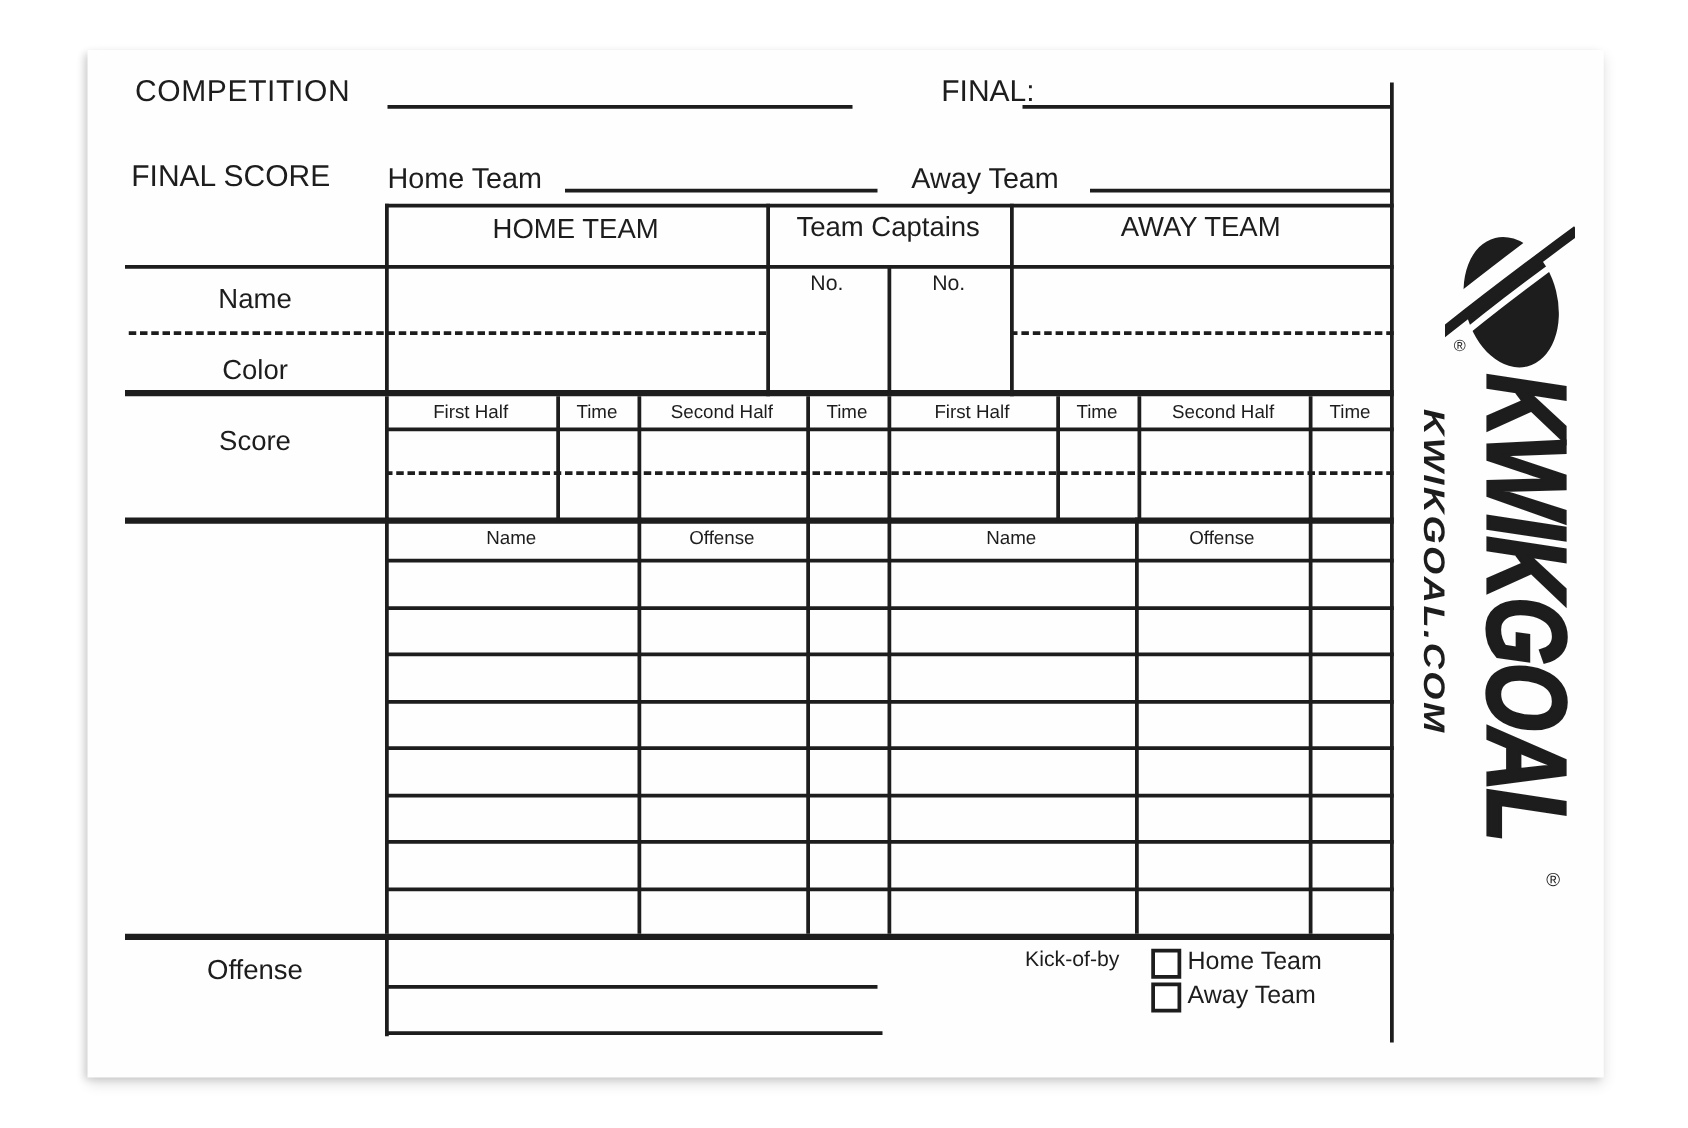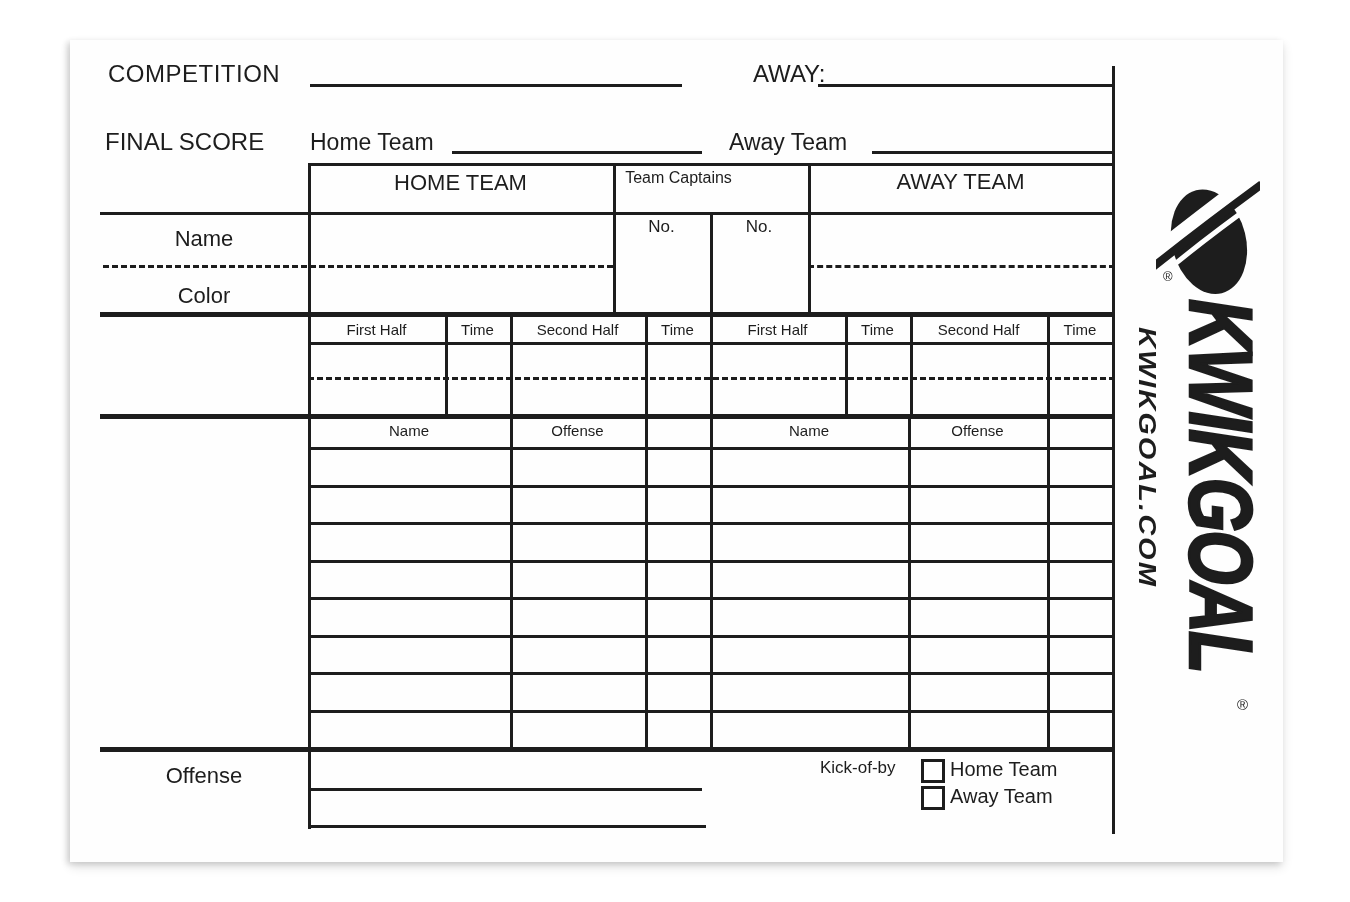--- a/index.html
+++ b/index.html
@@ -24,49 +24,50 @@
   .reg{position:absolute;font-size:14px;}
 </style>
 </head>
 <body>
 
 <div class="page">
   <div class="paper"></div>
 
   <span class="t b" style="left:108px;top:60px;font-size:24px;letter-spacing:.5px">COMPETITION</span>
   <div class="hl" style="left:310px;top:84px;width:372px"></div>
-  <span class="t b" style="left:753px;top:60px;font-size:24px">AWAY:</span>
+  <span class="t b" style="left:753px;top:60px;font-size:24px">FINAL:</span>
   <div class="hl" style="left:818px;top:84px;width:295px"></div>
 
   <span class="t b" style="left:105px;top:128px;font-size:24px">FINAL SCORE</span>
   <span class="t b" style="left:310px;top:129px;font-size:23px">Home Team</span>
   <div class="hl" style="left:452px;top:151px;width:250px"></div>
   <span class="t b" style="left:729px;top:129px;font-size:23px">Away Team</span>
   <div class="hl" style="left:872px;top:151px;width:241px"></div>
 
   <div class="vl" style="left:1112px;top:66px;height:768px"></div>
 
   <span class="c" style="left:308px;top:170px;width:305px;font-size:22px">HOME TEAM</span>
-  <span class="c" style="left:581px;top:169px;width:195px;font-size:16px">Team Captains</span>
+  <span class="c" style="left:613px;top:169px;width:195px;font-size:22px">Team Captains</span>
   <span class="c" style="left:808px;top:169px;width:305px;font-size:22px">AWAY TEAM</span>
   <span class="c" style="left:613px;top:217px;width:97px;font-size:17px">No.</span>
   <span class="c" style="left:710px;top:217px;width:98px;font-size:17px">No.</span>
   <span class="c b" style="left:100px;top:226px;width:208px;font-size:22px">Name</span>
   <span class="c b" style="left:100px;top:283px;width:208px;font-size:22px">Color</span>
 
   <div class="hl" style="left:308px;top:163px;width:807px"></div>
   <div class="hl" style="left:100px;top:212px;width:1015px"></div>
   <div class="dashl" style="left:103px;top:265px;width:510px"></div>
   <div class="dashl" style="left:808px;top:265px;width:307px"></div>
   <div class="hl thick" style="left:100px;top:312px;width:1015px"></div>
   <div class="vl" style="left:308px;top:163px;height:152px"></div>
   <div class="vl" style="left:613px;top:163px;height:154px"></div>
   <div class="vl" style="left:710px;top:212px;height:105px"></div>
   <div class="vl" style="left:808px;top:163px;height:154px"></div>
 
+  <span class="c b" style="left:100px;top:340px;width:208px;font-size:22px">Score</span>
   <span class="c" style="left:308px;top:321px;width:137px;font-size:15px">First Half</span>
   <span class="c" style="left:445px;top:321px;width:65px;font-size:15px">Time</span>
   <span class="c" style="left:510px;top:321px;width:135px;font-size:15px">Second Half</span>
   <span class="c" style="left:645px;top:321px;width:65px;font-size:15px">Time</span>
   <span class="c" style="left:710px;top:321px;width:135px;font-size:15px">First Half</span>
   <span class="c" style="left:845px;top:321px;width:65px;font-size:15px">Time</span>
   <span class="c" style="left:910px;top:321px;width:137px;font-size:15px">Second Half</span>
   <span class="c" style="left:1047px;top:321px;width:66px;font-size:15px">Time</span>
 
   <div class="hl" style="left:308px;top:342px;width:807px"></div>

